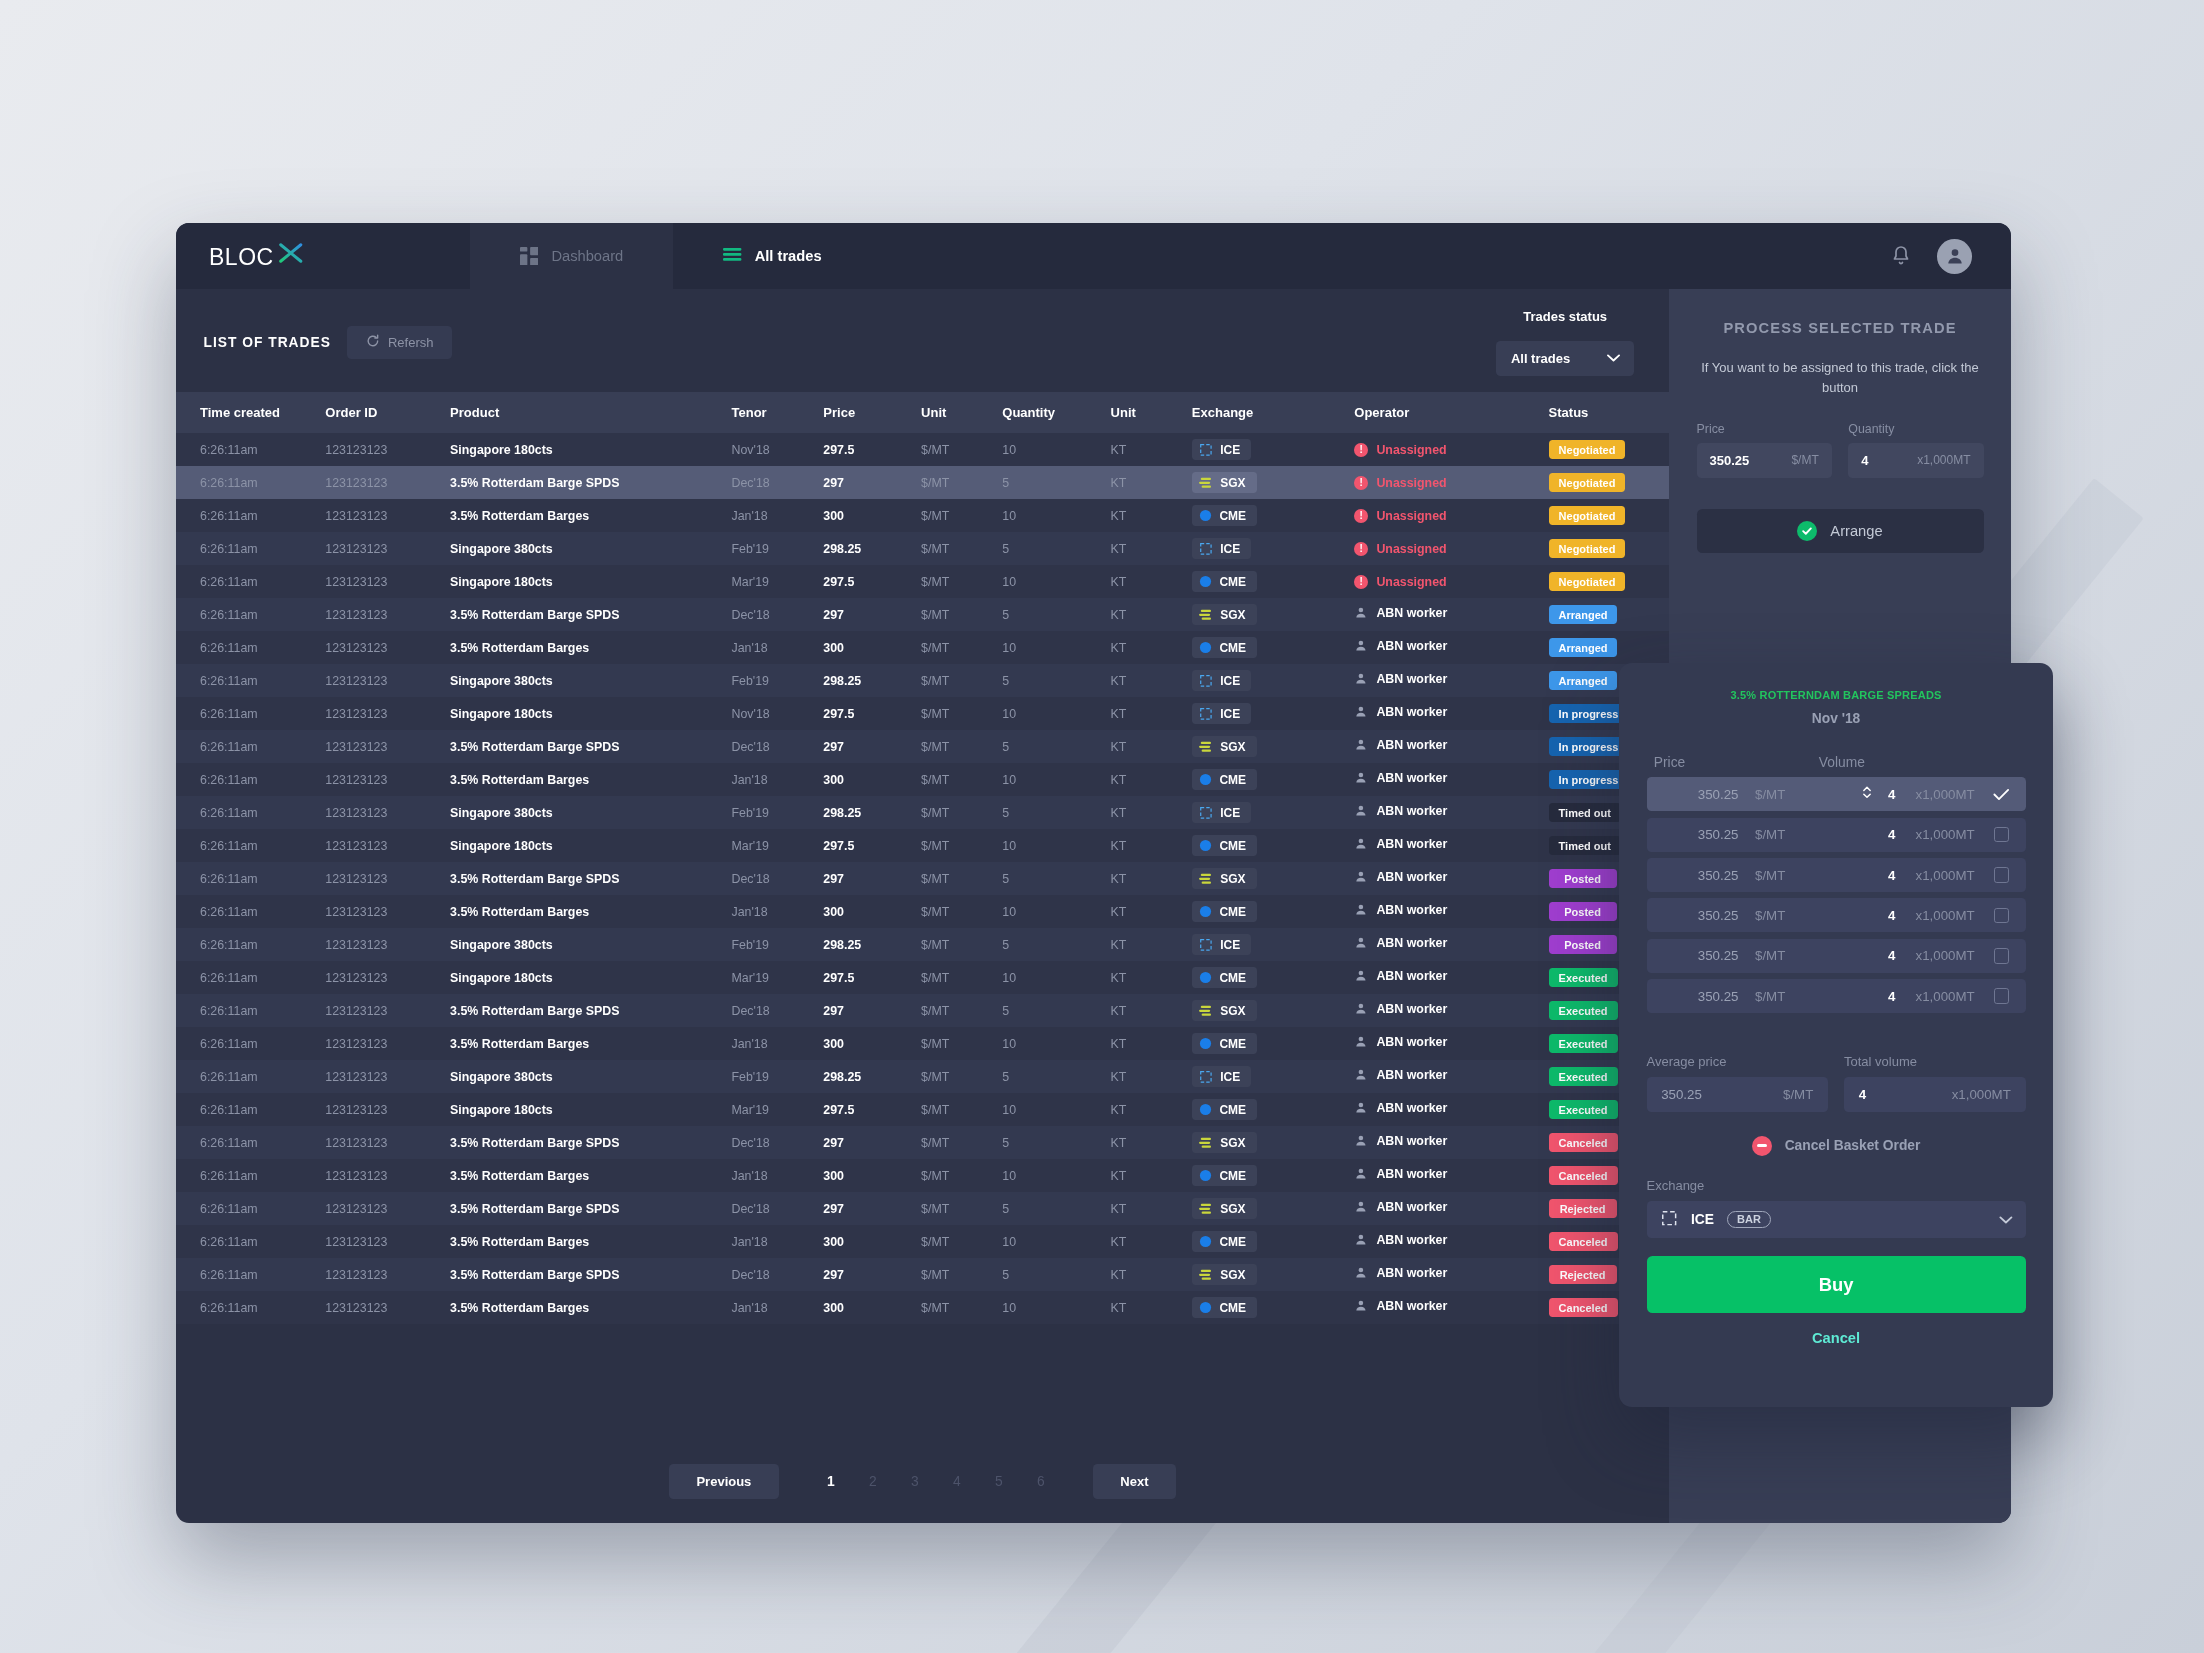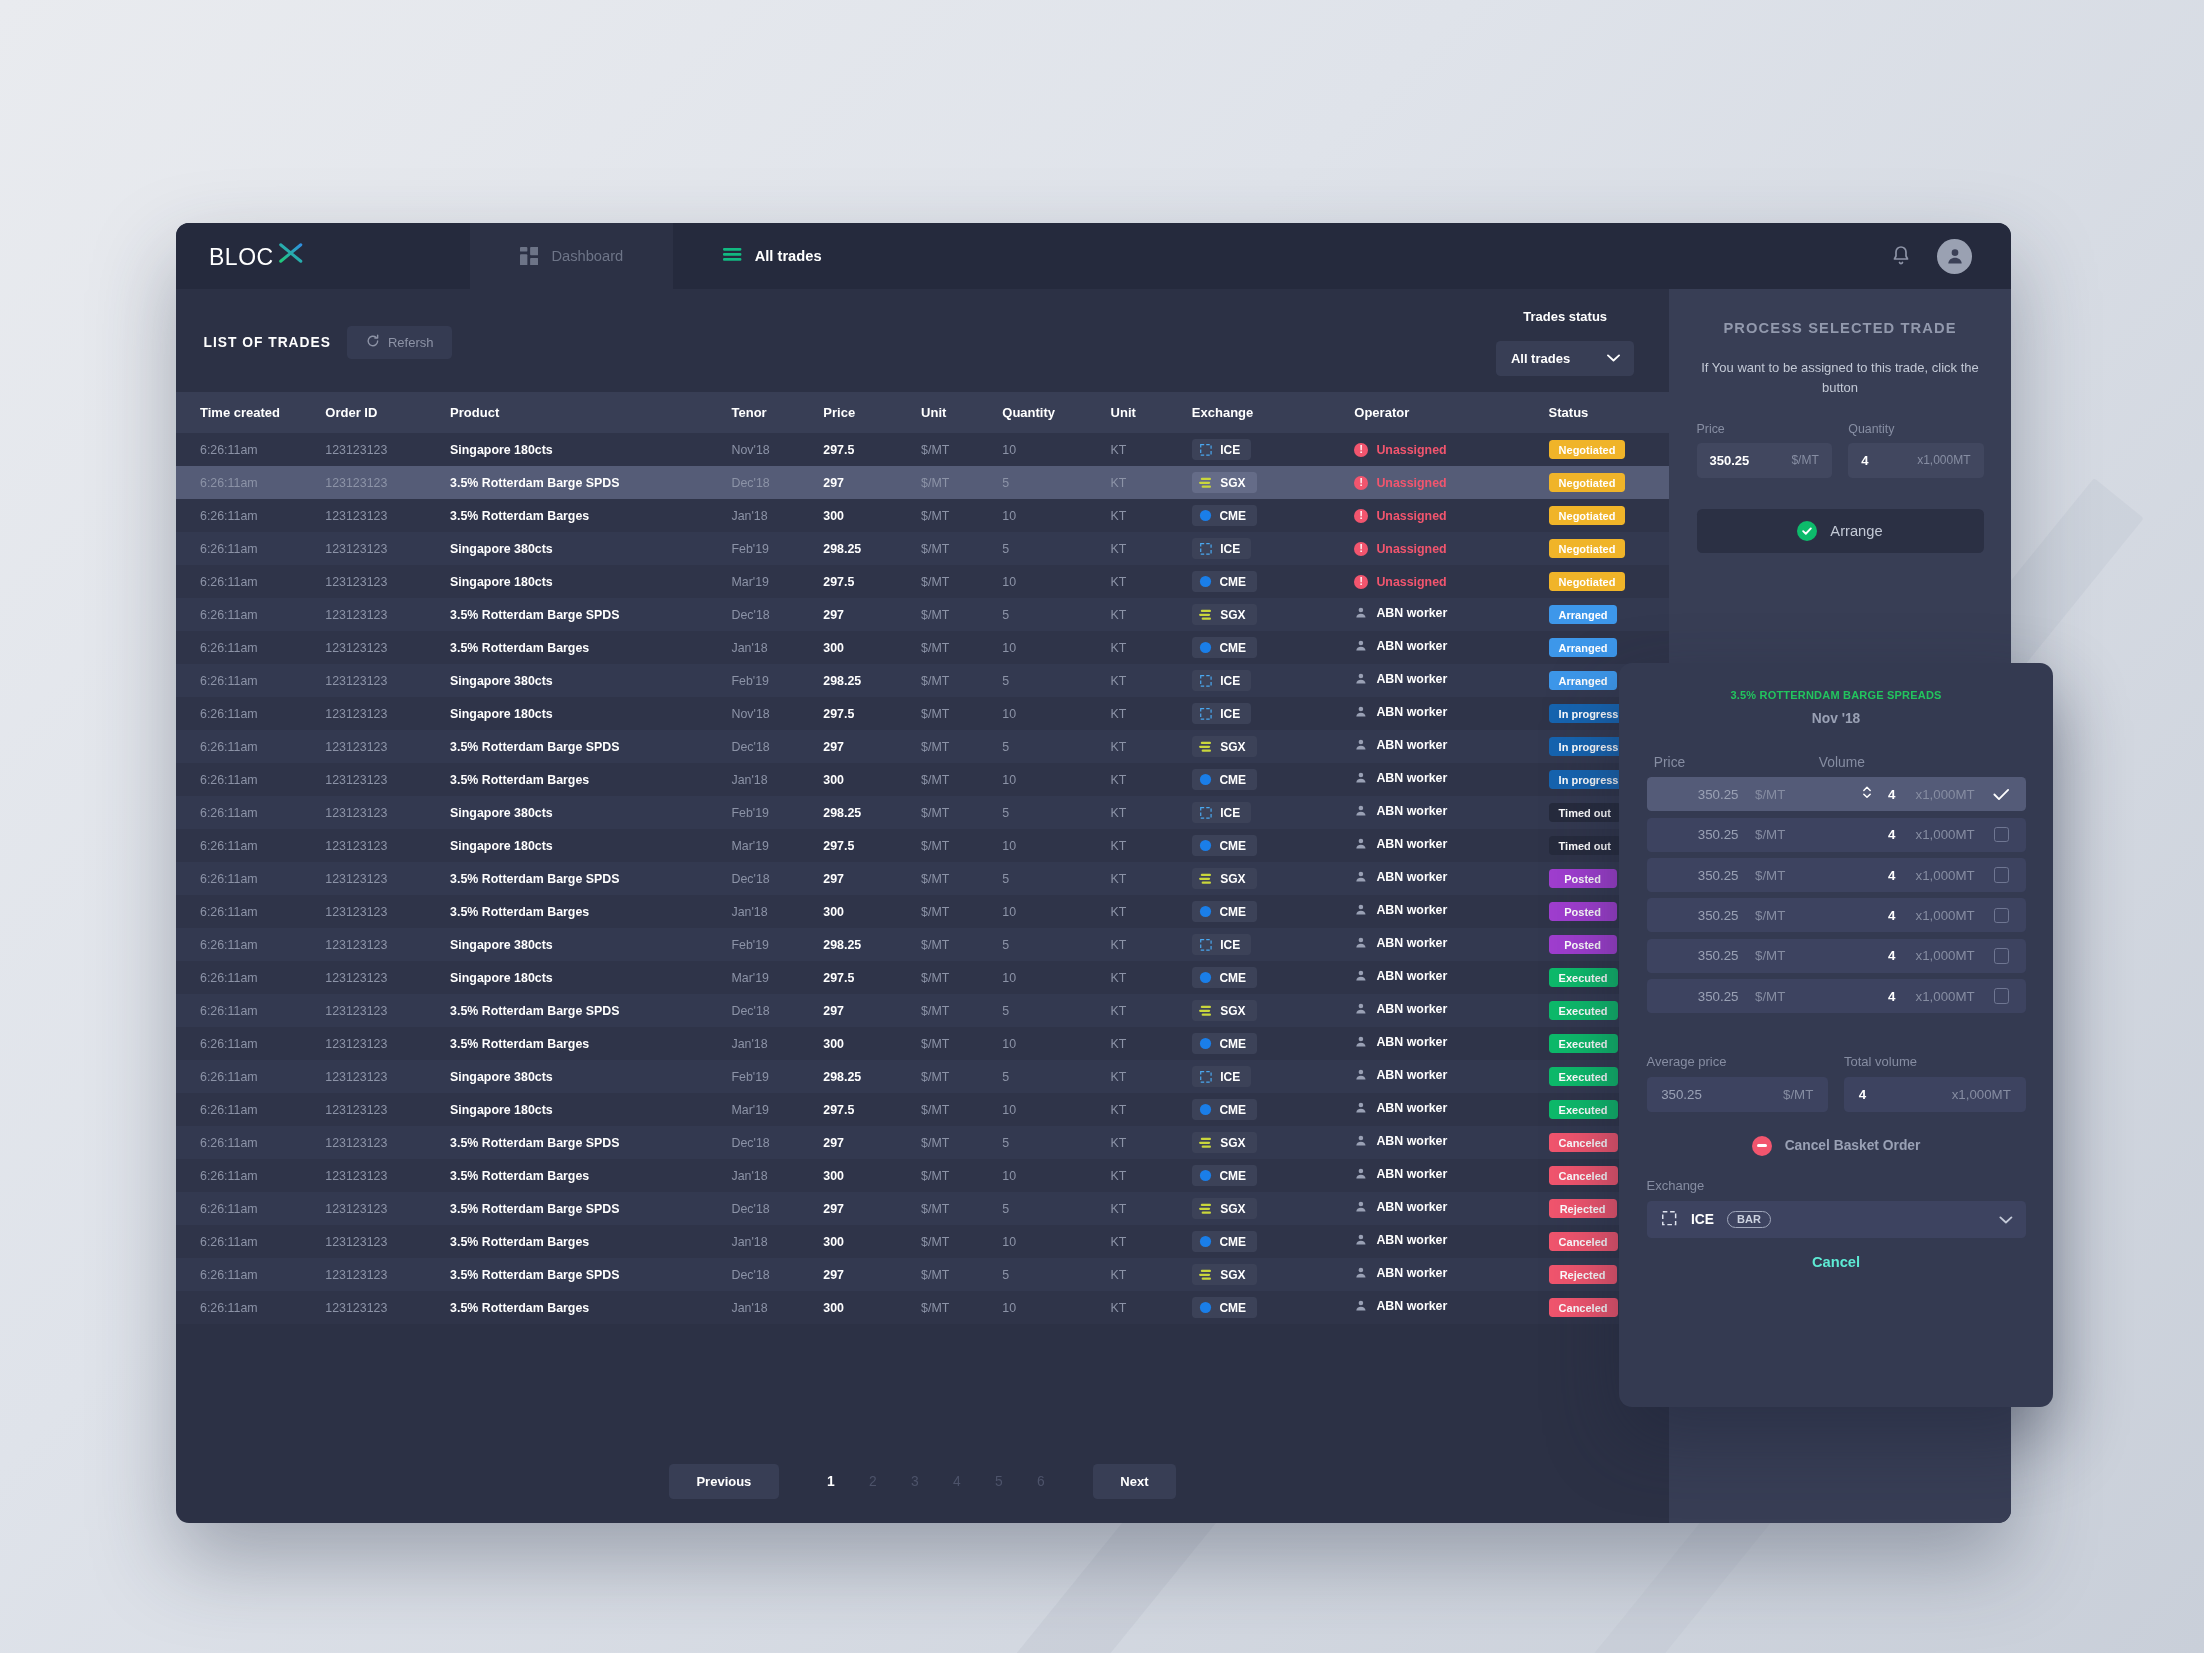--- a/index.html
+++ b/index.html
@@ -1075,15 +1075,16 @@
     </span>
     <span class="exch-name">ICE</span>
     <span class="bar-tag">BAR</span>
     <span style="margin-left:auto">
       <svg width="13.8" height="8.3" viewBox="0 0 14 9" fill="none" stroke="#c4cad8" stroke-width="2">
         <path d="M1 1.5 L7 7 L13 1.5" stroke-linecap="round" stroke-linejoin="round"></path>
       </svg>
     </span>
   </div>
 
+  <button class="buy-btn">Buy</button>
   <div class="cancel-link">Cancel</div>
 </div>
 
 
 </body></html>

